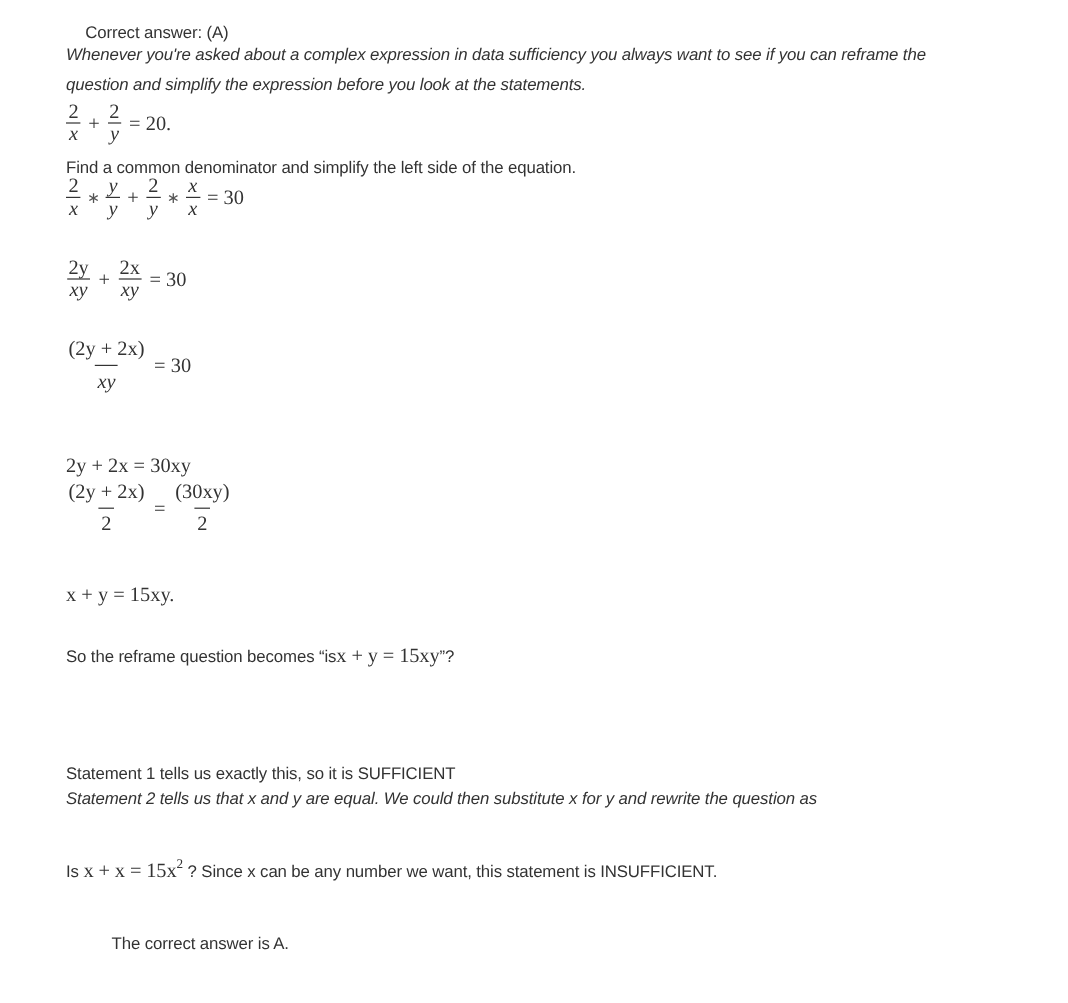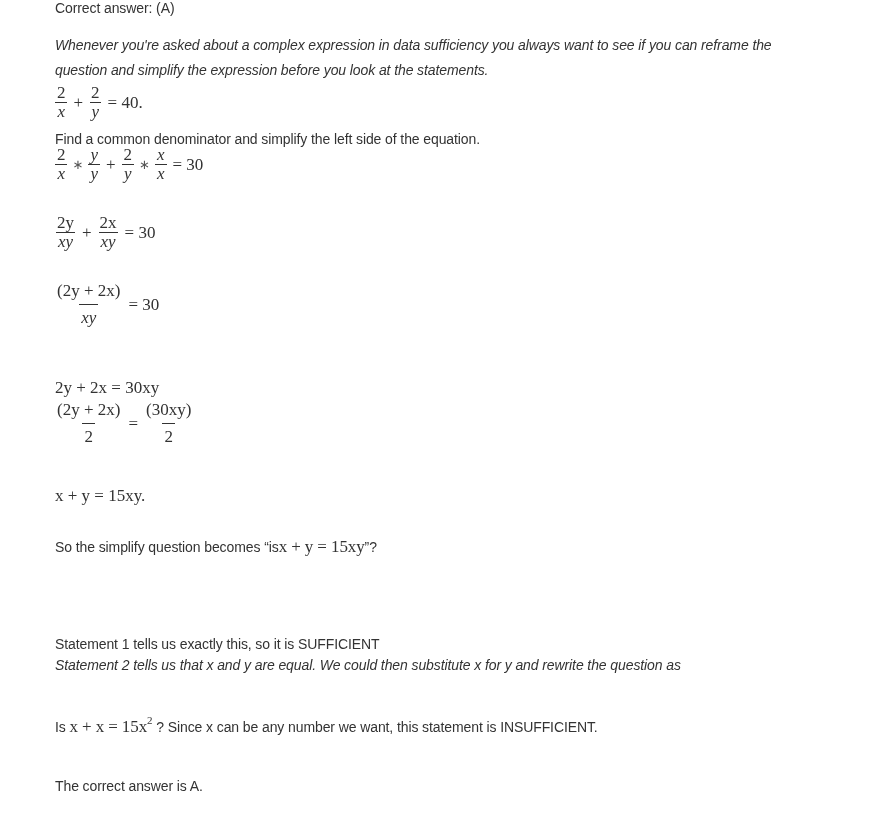--- a/index.html
+++ b/index.html
@@ -15,36 +15,36 @@
   .frac .num { padding: 0 2px; line-height: 18px; }
   .frac .den { padding: 0 2px; line-height: 18px; border-top: 1px solid #333; }
   .op { margin: 0 4px; }
   .ast { margin: 0 3px; font-size: 13px; color: #555; }
   .sup { font-size: 11px; vertical-align: super; position: relative; top: -2px; }
   .line { display: flex; align-items: center; }
 </style>
 </head>
 <body>
 
-<div class="abs txt" style="top:0;">Correct answer: (A)</div>
+<div class="abs txt" style="top:19px;margin-left:16px;">Correct answer: (A)</div>
 
 <div class="abs txt" style="top:37px;font-style:italic;">Whenever you're asked about a complex expression in data sufficiency you always want to see if you can reframe the</div>
 <div class="abs txt" style="top:62px;font-style:italic;">question and simplify the expression before you look at the statements.</div>
 
 <div class="abs math line" style="top:84px; left:53px;">
   <span class="frac">
       <span class="num">2</span>
       <span class="den mi">x</span>
     </span>
   <span class="op">+</span>
   <span class="frac">
       <span class="num">2</span>
       <span class="den mi">y</span>
     </span>
-  <span class="op">= 40.</span>
+  <span class="op">= 20.</span>
 </div>
 
 <div class="abs txt" style="top:131px;">Find a common denominator and simplify the left side of the equation.</div>
 
 <div class="abs math line" style="top:146px; left:53px;">
   <span class="frac">
       <span class="num">2</span>
       <span class="den mi">x</span>
     </span>
   <span class="ast">∗</span>
@@ -96,24 +96,24 @@
   <span class="op">=</span>
   <span class="frac">
       <span class="num" style="padding-bottom:4px;">(30xy)</span>
       <span class="den" style="padding-top:4px;">2</span>
     </span>
 </div>
 
 <div class="abs math" style="top:486px;">x + y = 15xy.</div>
 
 <div class="abs txt" style="top:537px;">
-  <span>So the simplify question becomes “is</span><span class="math">x + y = 15xy</span><span>”?</span>
+  <span>So the reframe question becomes “is</span><span class="math">x + y = 15xy</span><span>”?</span>
 </div>
 
 <div class="abs txt" style="top:597px;margin-top:39px;">Statement 1 tells us exactly this, so it is SUFFICIENT</div>
 
 <div class="abs txt" style="top:657px;font-style:italic;">Statement 2 tells us that x and y are equal. We could then substitute x for y and rewrite the question as</div>
 
 <div class="abs txt" style="top:716px;">
   <span>Is</span> <span class="math">x + x = 15x</span><span class="math sup">2</span><span> ? Since x can be any number we want, this statement is INSUFFICIENT.</span>
 </div>
 
-<div class="abs txt" style="top:778px;">The correct answer is A.</div>
+<div class="abs txt" style="top:778px;margin-left:38px;">The correct answer is A.</div>
 
 </body></html>

